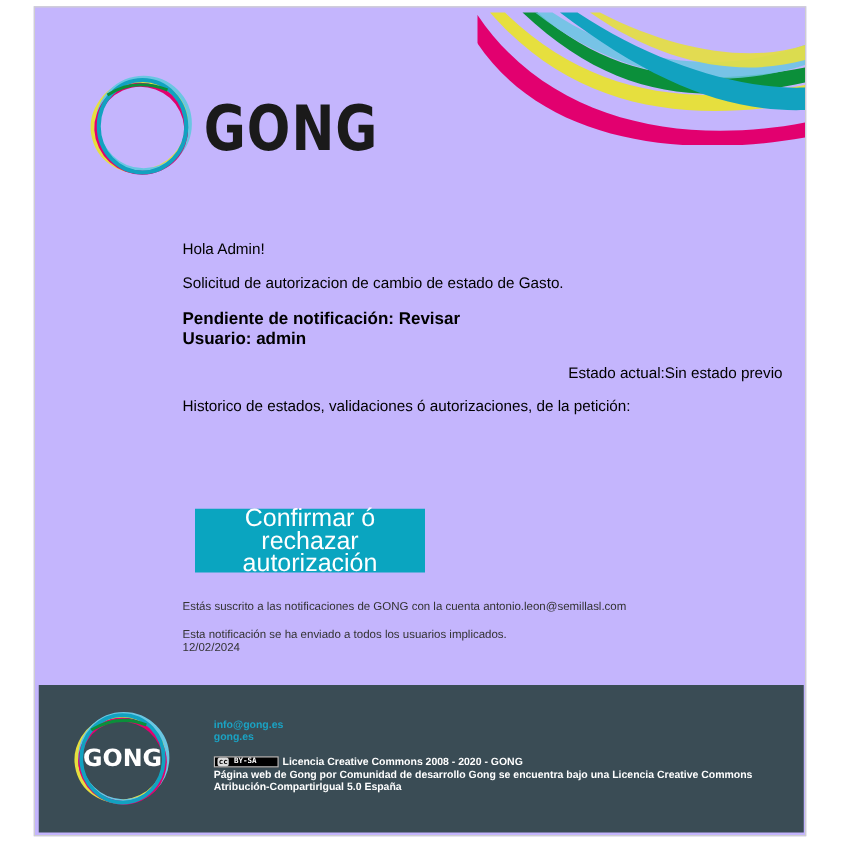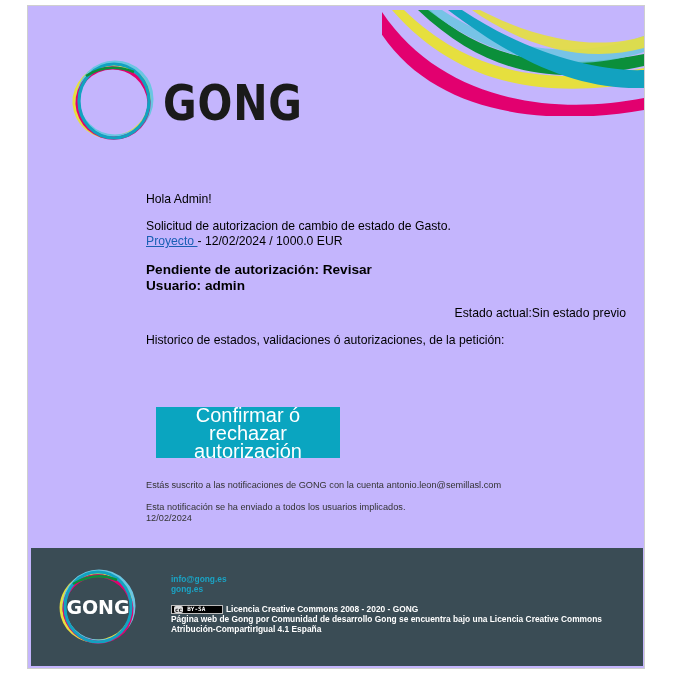--- a/index.html
+++ b/index.html
@@ -51,22 +51,21 @@
       <path d="M48 4 C110 58 180 64 262 48 L262 60 C180 78 110 74 36 4 Z" fill="#0b8f3a"></path>
       <path d="M60 4 C130 50 200 52 262 30 L262 46 C200 66 120 62 46 4 Z" fill="#6ac6e2" opacity="0.85"></path>
       <path d="M80 4 C140 44 210 66 262 64 L262 82 C200 84 140 60 66 4 Z" fill="#12a2c0"></path>
       <path d="M98 4 C160 36 220 44 262 30 L262 42 C210 56 150 46 90 4 Z" fill="#e6df3e" opacity="0.9"></path>
     </svg>
   </div>
 
   <div class="content">
     <p class="greet">Hola Admin!</p>
     <p class="req-line">Solicitud de autorizacion de cambio de estado de Gasto.</p>
-    <p><a class="link">Proyecto </a><span> - 12/02/2024</span><span> / 1000.0 EUR</span></p>
-    <p class="strong-block"><span>Pendiente de autorización: Revisar</span><br><span>Usuario: admin</span></p>
+    <p class="strong-block"><span>Pendiente de notificación: Revisar</span><br><span>Usuario: admin</span></p>
     <p class="estado">Estado actual:Sin estado previo</p>
     <p class="hist">Historico de estados, validaciones ó autorizaciones, de la petición:</p>
   </div>
 
   <div class="btn">Confirmar ó rechazar autorización</div>
 
   <div class="small" style="top:496px;">Esta notificación se ha enviado a todos los usuarios implicados.</div>
   <div class="small" style="top:474px;">Estás suscrito a las notificaciones de GONG con la cuenta antonio.leon@semillasl.com</div>
   <div class="small" style="top:507px;">12/02/2024</div>
 
@@ -84,17 +83,17 @@
     <div class="f-text">
       <span class="f-mail">info@gong.es</span>
       <span class="f-mail">gong.es</span>
       <div class="f-lic-row">
         <span class="cc-badge">
             <span class="cc">cc</span>
             <span>BY-SA</span>
           </span>
         <span>Licencia Creative Commons 2008 - 2020 - GONG</span>
       </div>
-      <div>Página web de Gong por Comunidad de desarrollo Gong se encuentra bajo una Licencia Creative Commons Atribución-CompartirIgual 4.1 España</div>
+      <div>Página web de Gong por Comunidad de desarrollo Gong se encuentra bajo una Licencia Creative Commons Atribución-CompartirIgual 5.0 España</div>
     </div>
   </div>
 
 </div>
 
 </body></html>

